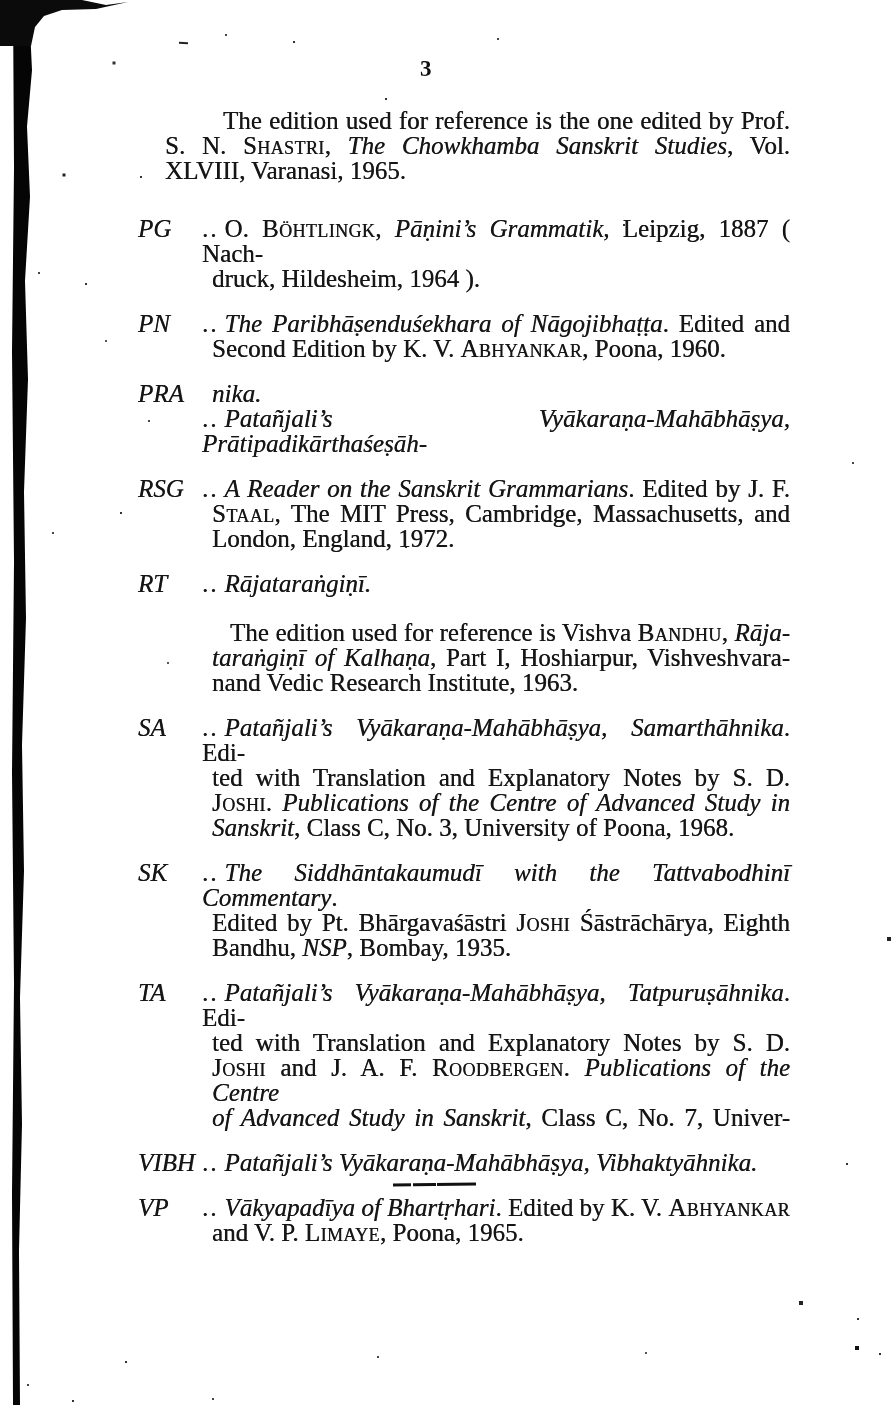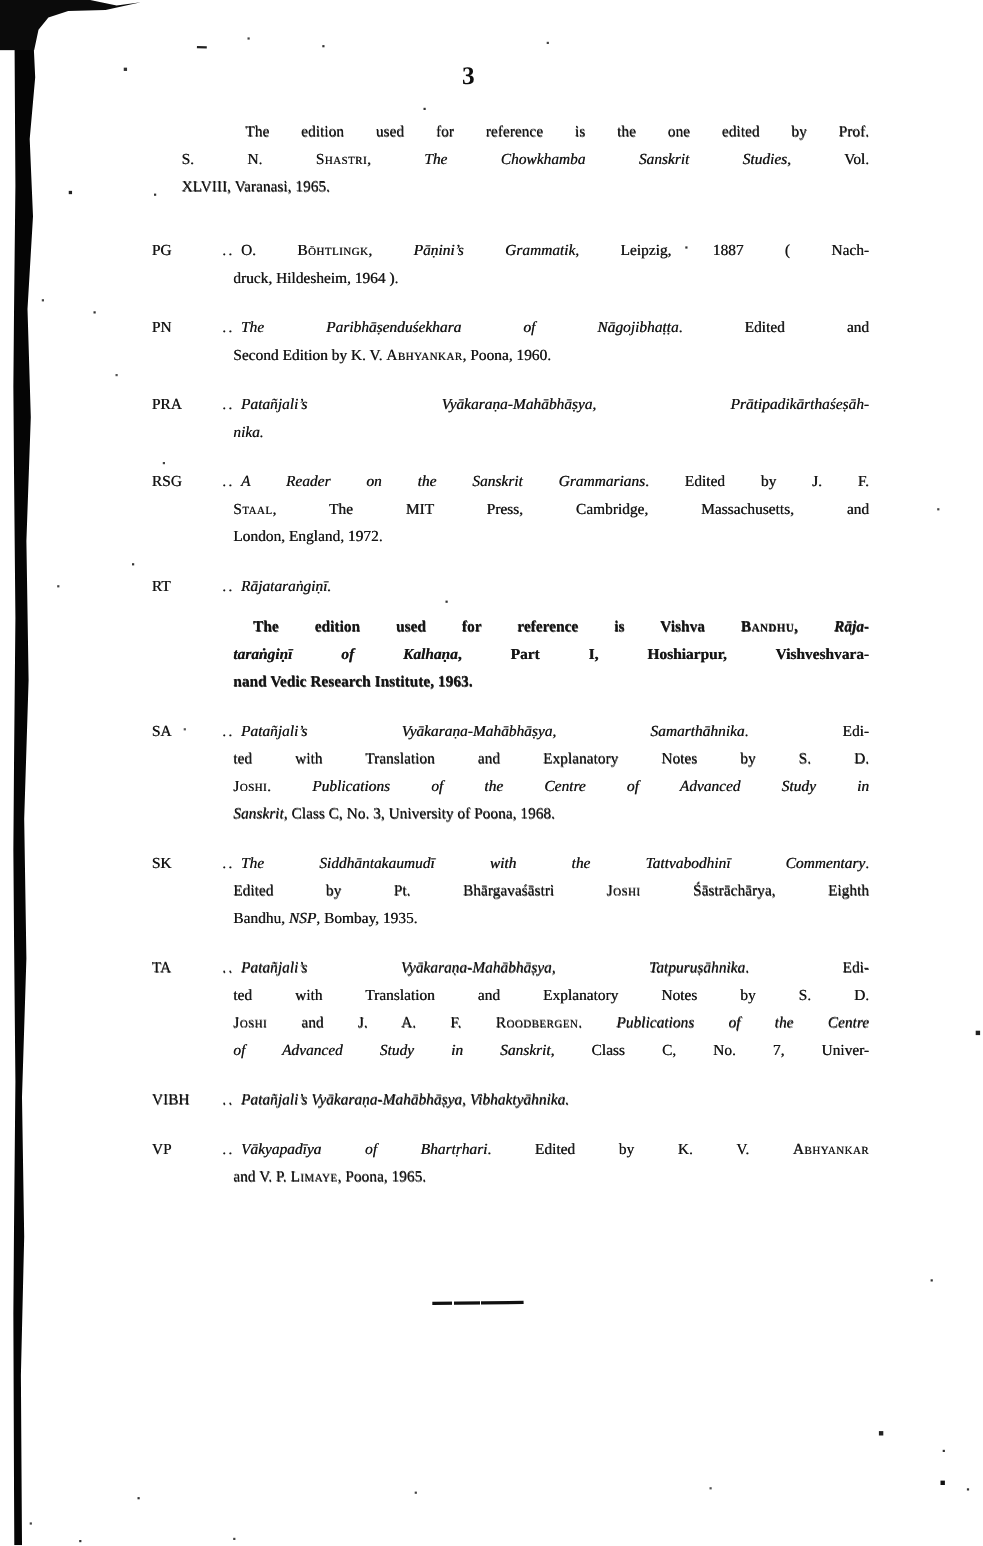--- a/index.html
+++ b/index.html
@@ -52,32 +52,32 @@
       #111 24% 52%, transparent 52% 53.5%, #111 53.5% 100%);
     transform: rotate(-0.6deg);
   }
   
   .page-number {
     position: absolute; left: 420px; top: 56px;
     font-size: 23px; font-weight: bold; color: #0e0e0e;
   }
   .content {
     position: absolute; left: 138px; top: 108px; width: 652px;
-    font-size: 14px; line-height: 25px;
+    font-size: 25px; line-height: 25px;
     text-shadow: 0.35px 0.2px 0 rgba(20,20,20,0.85);
   }
   #intro { margin-left: 27px; width: 625px; margin-bottom: 33px; }
   .entry { display: grid; grid-template-columns: 64px auto; margin-bottom: 20px; }
-  .abbr  { }
+  .abbr  { font-style: italic; }
   .line  { text-align: justify; text-align-last: justify; }
   .line.end  { text-align-last: left; }
   .line.cont { padding-left: 10px; }
   .line.ind-lg { text-indent: 58px; }
   .line.ind-sm { text-indent: 18px; }
-  .para.sub { margin-top: 12px; padding-left: 10px; font-weight: bold; }
+  .para.sub { margin-top: 24px; padding-left: 10px; }
   .it { font-style: italic; }
   .sc { font-variant: small-caps; letter-spacing: 0.4px; }
   .dots { letter-spacing: 2px; padding-right: 6px; }
 </style>
 </head>
 <body>
 
 <div class="page">
   <div id="edge-strip"></div>
   <div id="corner-blob"></div>
@@ -110,22 +110,22 @@
             <div class="para">
               <div class="line"><span class="dots">..</span><span class="it">The Paribhāṣenduśekhara of Nāgojibhaṭṭa</span><span>. Edited and</span></div>
               <div class="line end cont"><span>Second Edition by K. V. </span><span class="sc">Abhyankar</span><span>, Poona, 1960.</span></div>
             </div>
           </div>
         </div>
         <div class="entry">
           <div class="abbr">PRA</div>
           <div class="body">
             <div class="para">
+              <div class="line end cont"><span class="it">nika.</span></div>
               <div class="line"><span class="dots">..</span><span class="it">Patañjali’s Vyākaraṇa-Mahābhāṣya, Prātipadikārthaśeṣāh-</span></div>
-              <div class="line end cont"><span class="it">nika.</span></div>
             </div>
           </div>
         </div>
         <div class="entry">
           <div class="abbr">RSG</div>
           <div class="body">
             <div class="para">
               <div class="line"><span class="dots">..</span><span class="it">A Reader on the Sanskrit Grammarians</span><span>. Edited by J. F.</span></div>
               <div class="line cont"><span class="sc">Staal</span><span>, The MIT Press, Cambridge, Massachusetts, and</span></div>
               <div class="line end cont"><span>London, England, 1972.</span></div>

